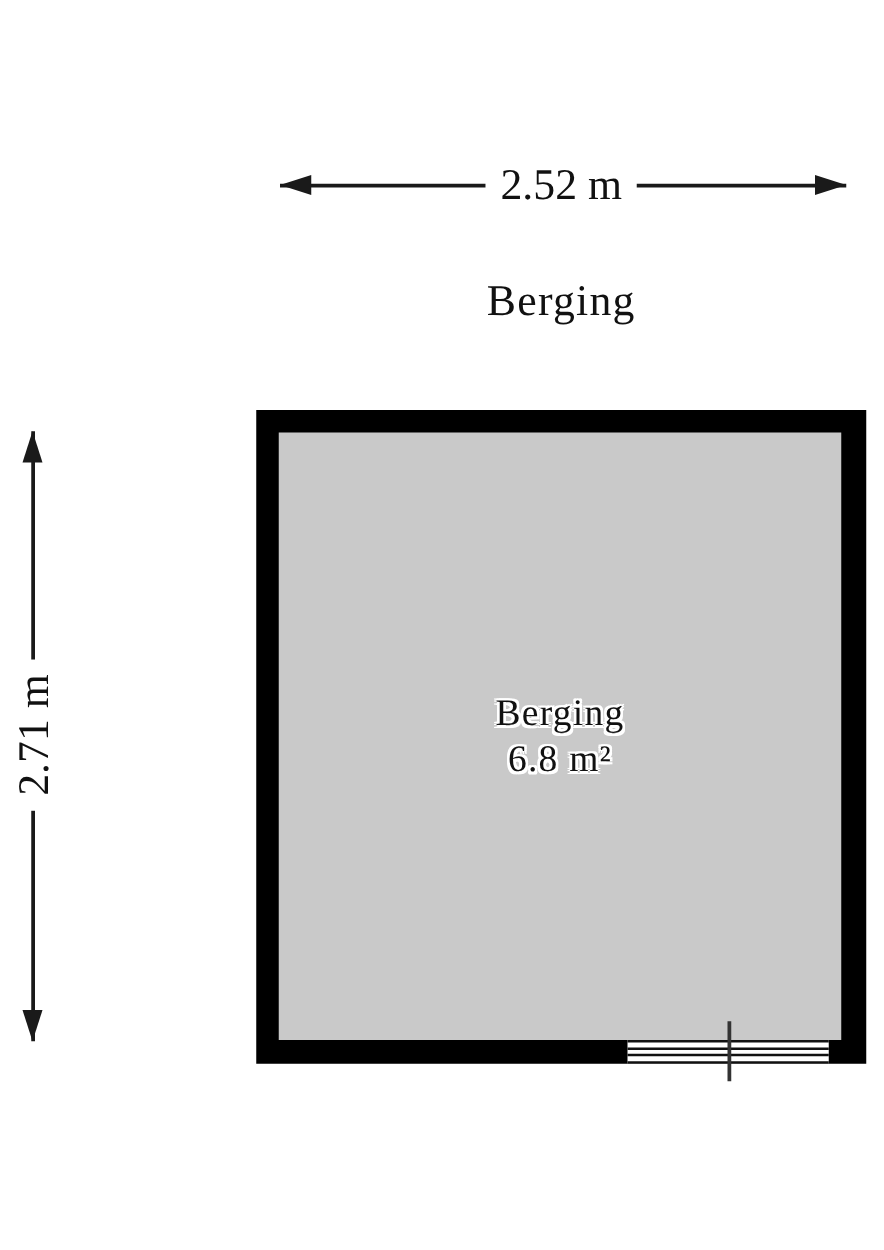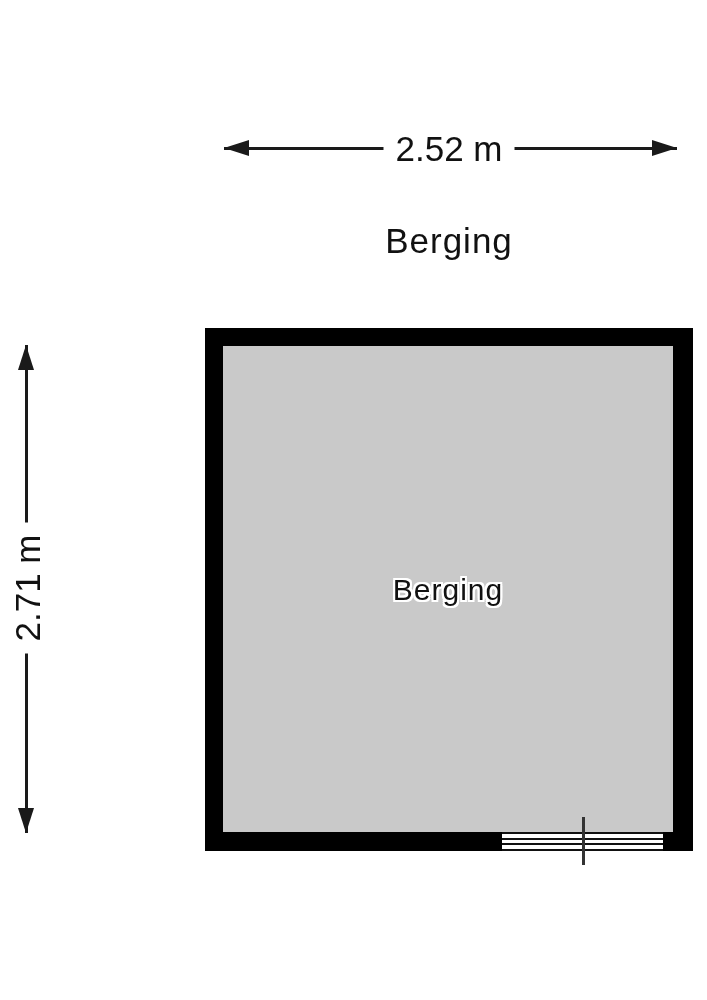--- a/index.html
+++ b/index.html
@@ -5,20 +5,21 @@
   * { margin: 0; padding: 0; box-sizing: border-box; }
   html, body { background: #ffffff; }
   body { font-family: "Liberation Sans", sans-serif; }
 
   .canvas {
     position: relative;
     width: 707px;
     height: 1000px;
     background: #ffffff;
     overflow: hidden;
+    font-family: Liberation Serif, serif;
   }
 
   
   .dim-line { position: absolute; background: #1a1a1a; }
   .dim-line.h { left: 224px; top: 147px; width: 453px; height: 3px; }
   .dim-line.v { left: 25px;  top: 345px; width: 3px;  height: 488px; }
 
   .arrowhead { position: absolute; width: 0; height: 0; }
   .arrowhead.left {
     left: 224px; top: 140px;
@@ -145,20 +146,21 @@
     <div class="dim-line v"></div>
     <div class="arrowhead up"></div>
     <div class="arrowhead down"></div>
     <div class="dim-label v">2.71 m</div>
   </div>
 
   <div class="room">
     <div class="room-floor"></div>
     <div class="room-label">
       <div>Berging</div>
+      <div>6.8 m²</div>
     </div>
   </div>
 
   <div class="window">
     <div class="pane-line"></div>
     <div class="pane-line"></div>
   </div>
   <div class="window-tick"></div>
 
 </div>

